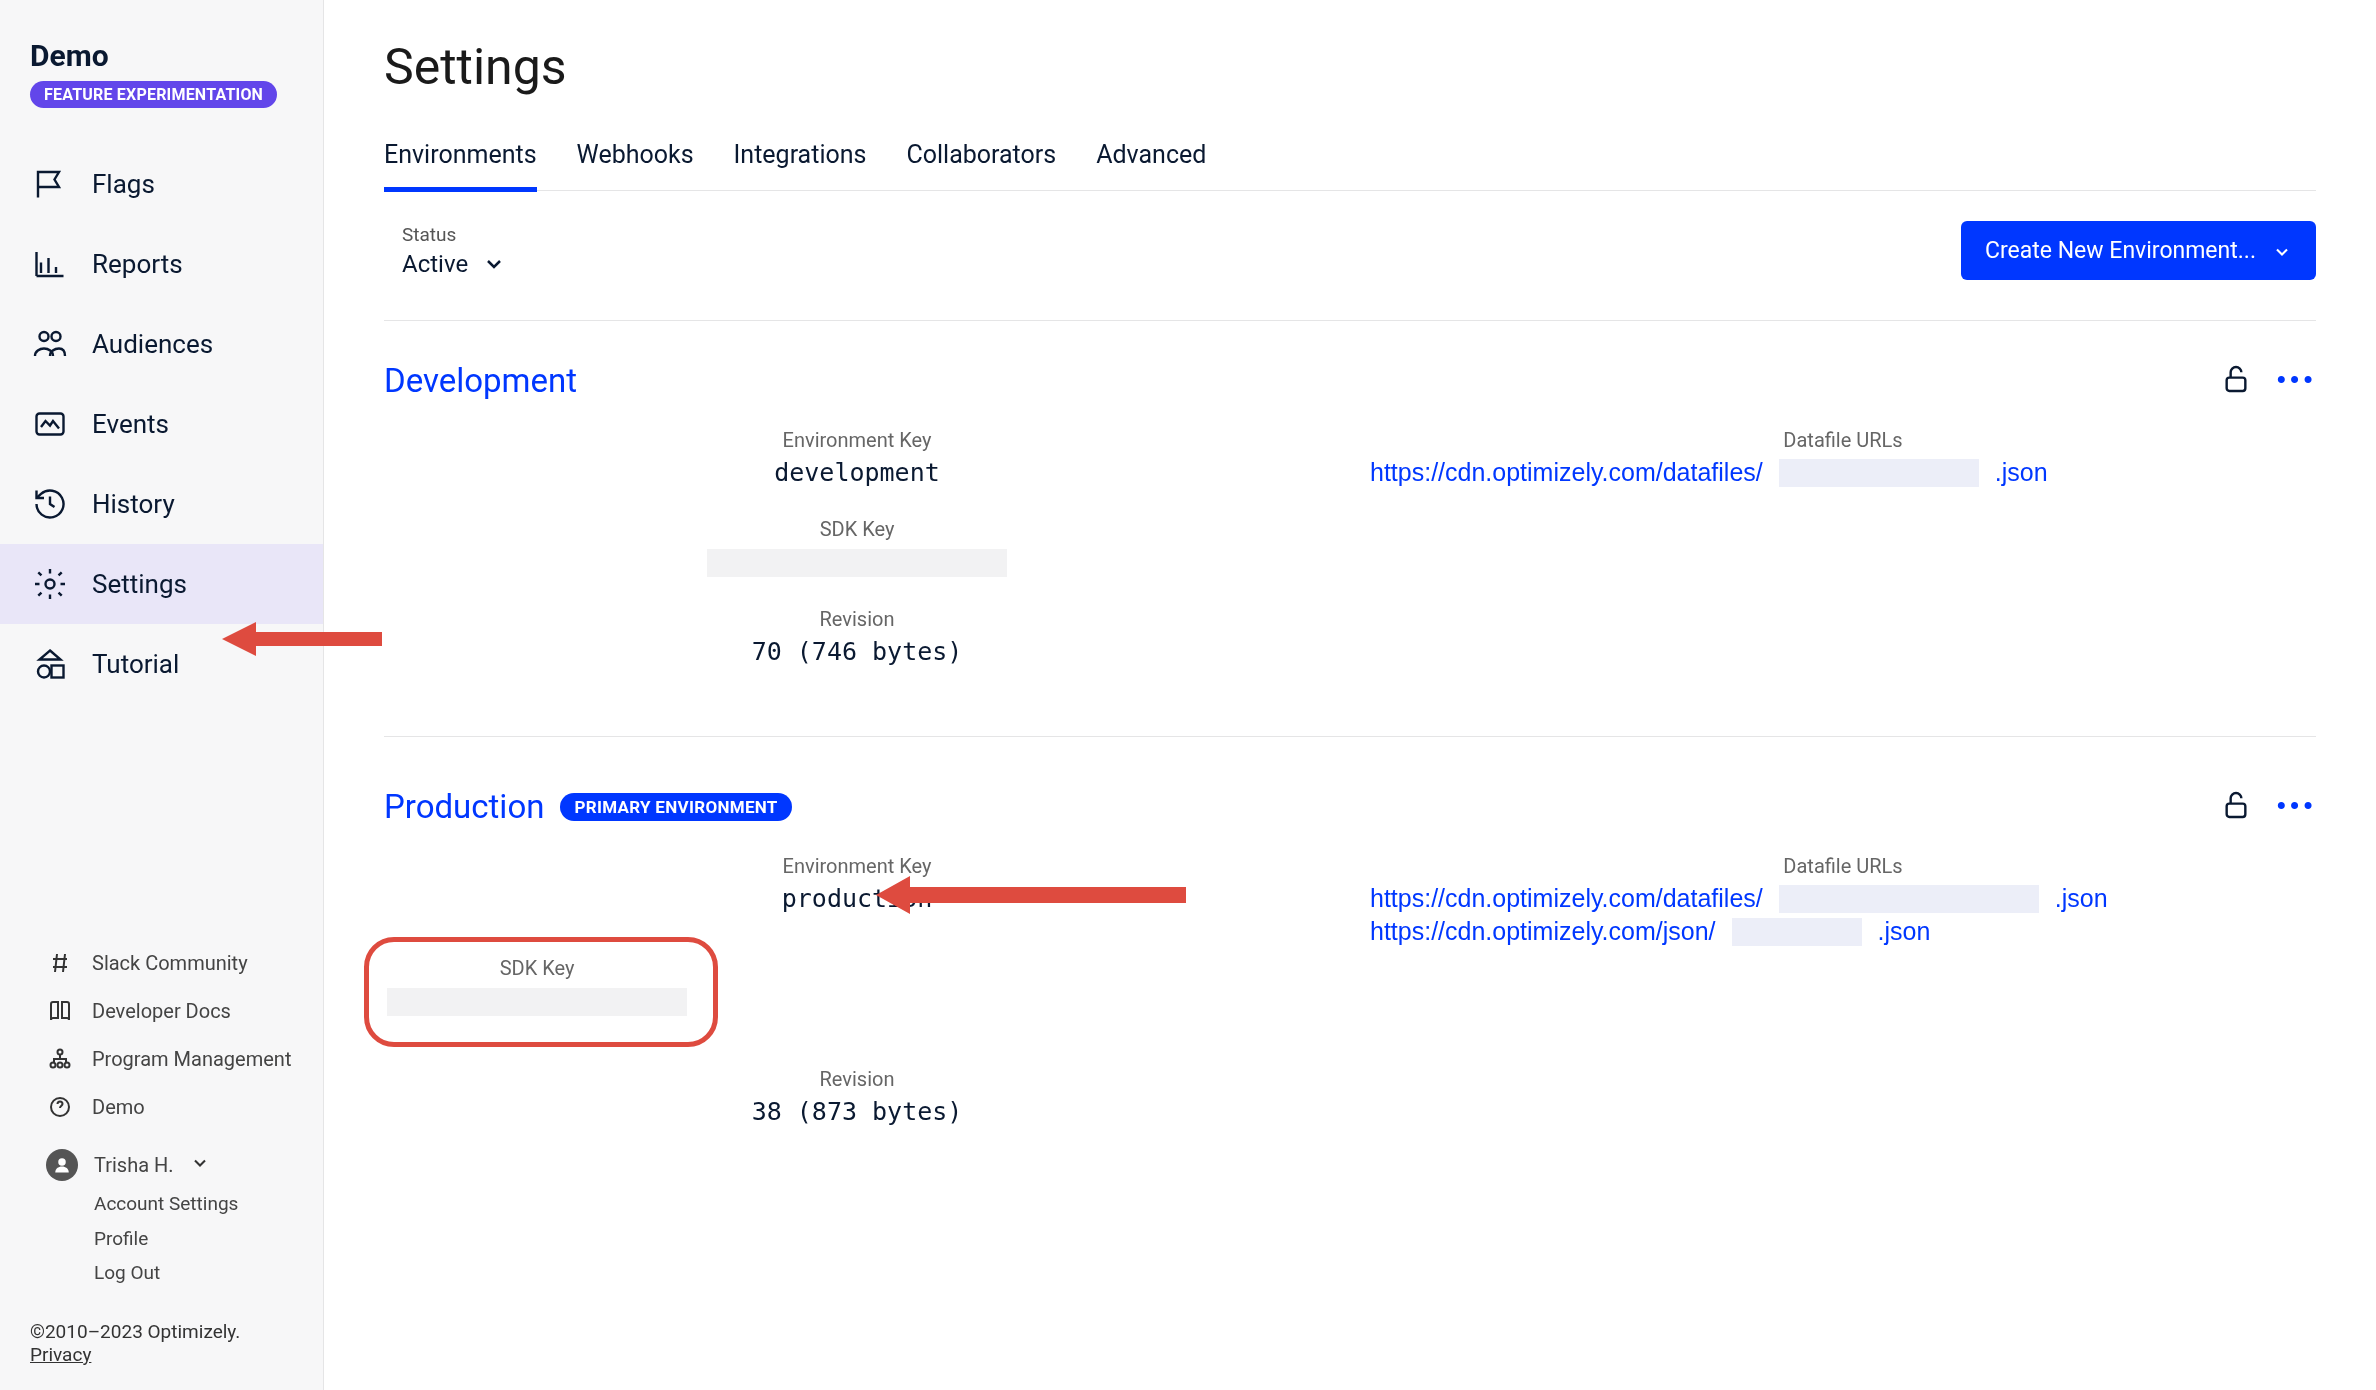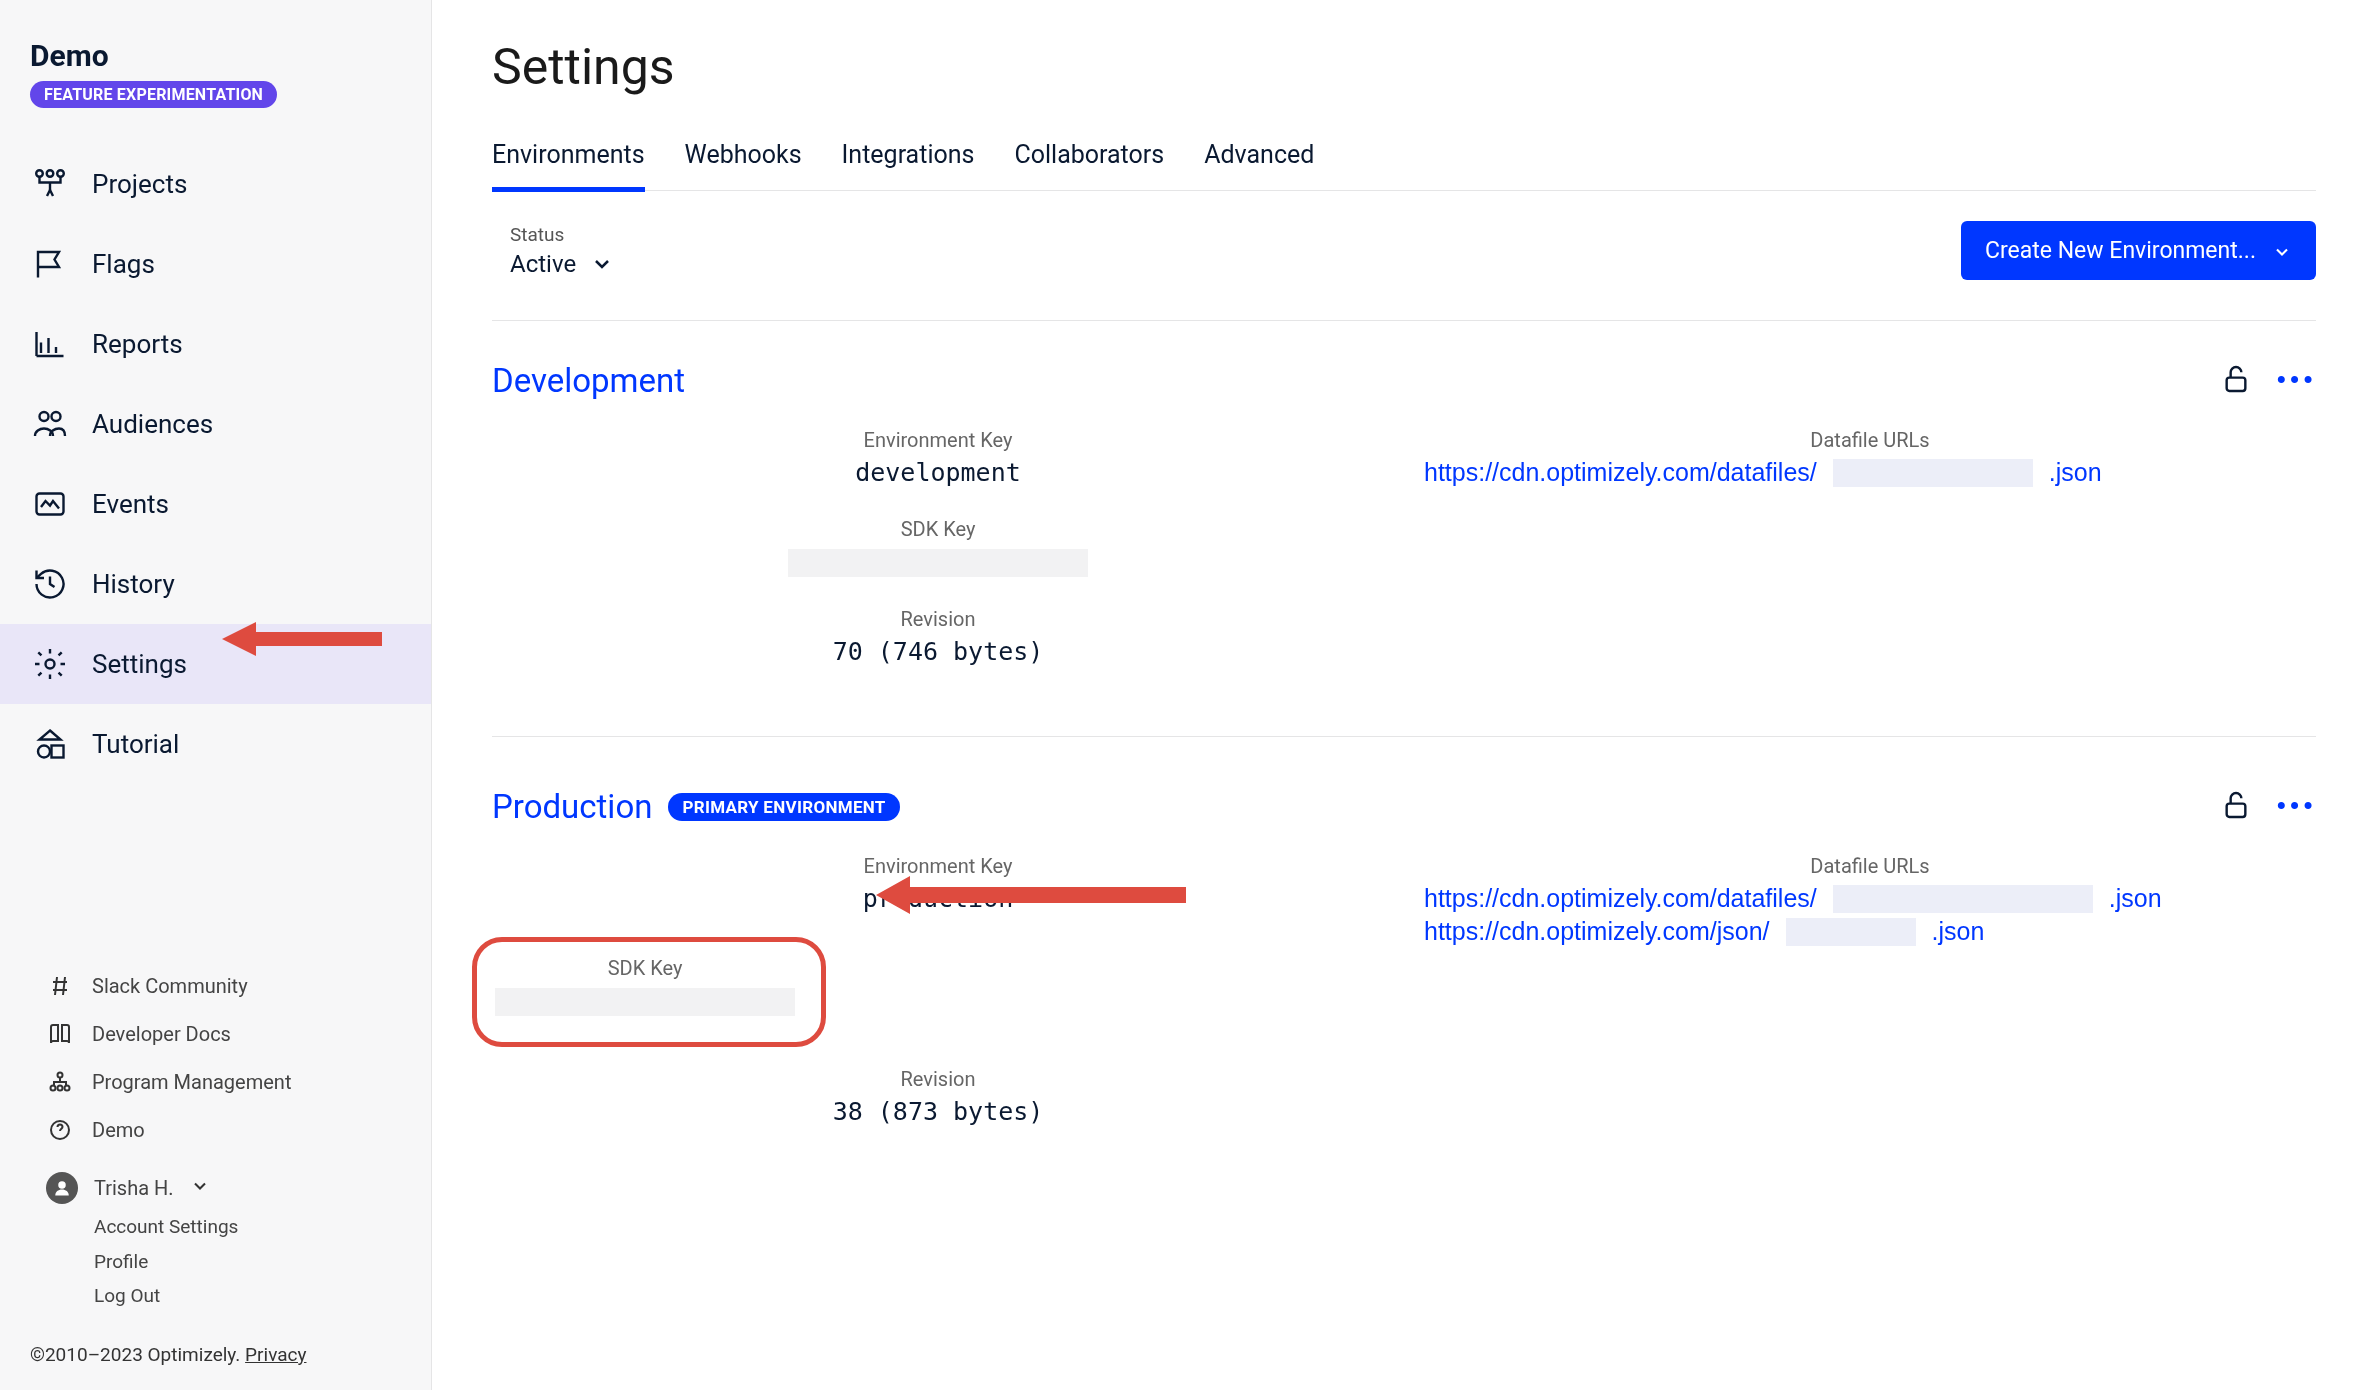--- a/index.html
+++ b/index.html
@@ -7,21 +7,21 @@
     font-family: -apple-system, BlinkMacSystemFont, "Segoe UI", Roboto, Helvetica, Arial, sans-serif;
     color: #0A1931;
     background: #fff;
     width: 2376px;
     height: 1390px;
     overflow: hidden;
   }
   .app { display: flex; height: 100%; }
   
   .sidebar {
-    width: 432px;
+    width: 324px;
     background: #f7f7f8;
     border-right: 1px solid #e5e5e6;
     display: flex;
     flex-direction: column;
     padding-top: 38px;
   }
   .sidebar-header { padding: 0 30px 8px 30px; }
   .sidebar-title { font-size: 30px; font-weight: 700; color: #0A1931; }
   .badge-purple {
     display: inline-block;
@@ -170,32 +170,20 @@
 
   <aside class="sidebar">
     <div class="sidebar-header">
       <div class="sidebar-title">Demo</div>
       <div class="badge-purple">FEATURE EXPERIMENTATION</div>
     </div>
     <nav class="nav">
       <div class="nav-item">
         <span class="icon">
             <svg width="36" height="36" viewBox="0 0 24 24">
-              <circle cx="5" cy="5" r="2.2"></circle>
-              <circle cx="12" cy="5" r="2.2"></circle>
-              <circle cx="19" cy="5" r="2.2"></circle>
-              <path d="M5 7v4h14V7M12 11v5"></path>
-              <path d="M10 20l2-4 2 4"></path>
-            </svg>
-          </span>
-        <span>Projects</span>
-      </div>
-      <div class="nav-item">
-        <span class="icon">
-            <svg width="36" height="36" viewBox="0 0 24 24">
               <path d="M4 21V4h14l-3 5 3 5H4"></path>
             </svg>
           </span>
         <span>Flags</span>
       </div>
       <div class="nav-item">
         <span class="icon">
             <svg width="36" height="36" viewBox="0 0 24 24">
               <path d="M3 20V4M3 20h18M6 18v-7M11 18V8M16 18v-4"></path>
             </svg>

